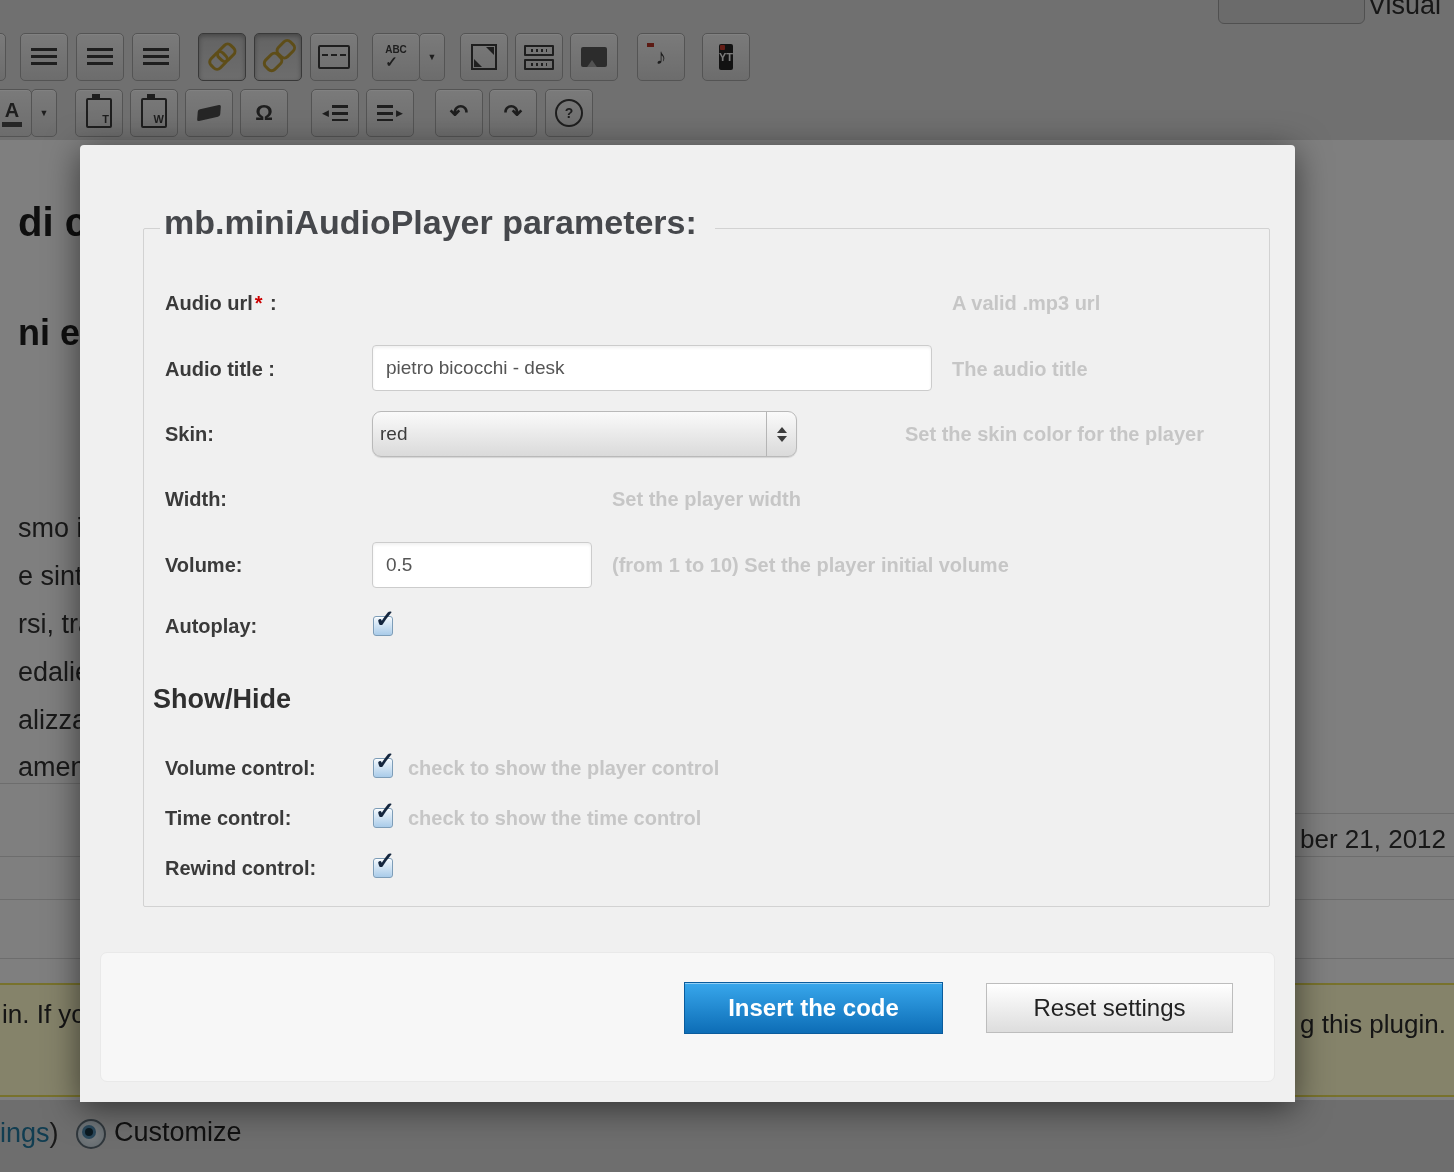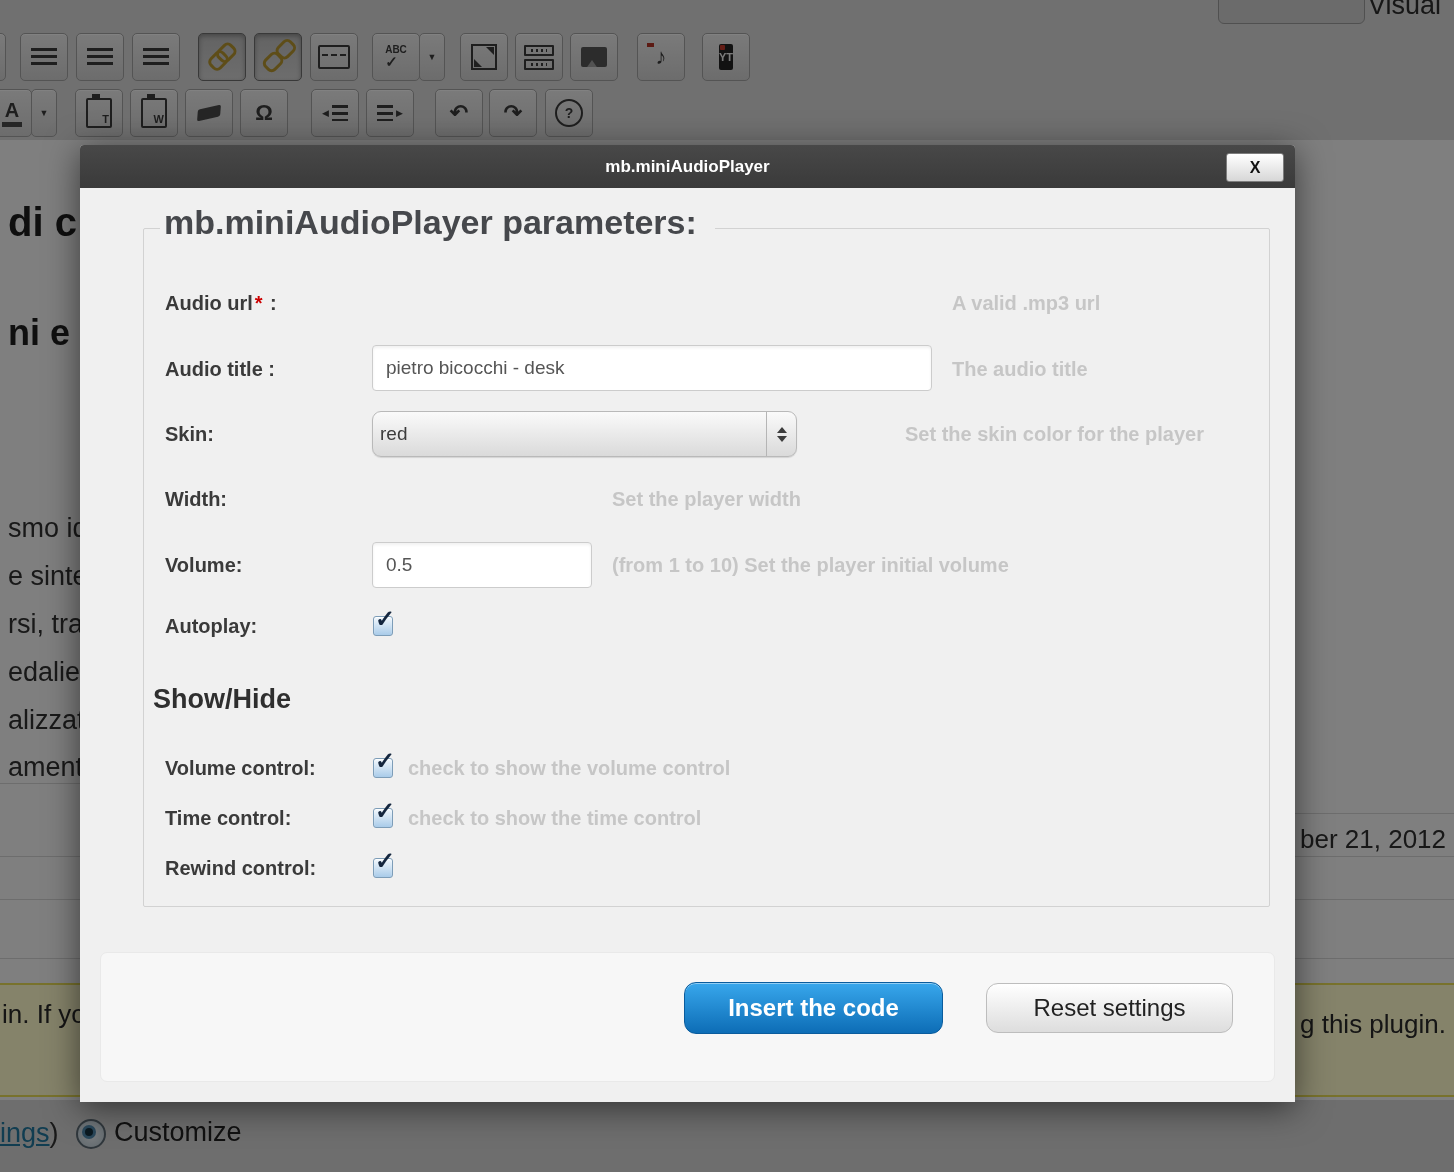--- a/index.html
+++ b/index.html
@@ -46,30 +46,30 @@
   .i-clip{width:20px;height:24px;border:2px solid #3a3a3a;border-radius:2px;position:relative;
           display:flex;align-items:flex-end;justify-content:flex-end;font-size:11px;font-weight:bold;padding:1px;}
   .i-clip::before{content:"";position:absolute;top:-6px;left:4px;width:8px;height:4px;background:#3a3a3a;}
   .i-eraser{width:22px;height:12px;background:#4a4a4a;border-radius:2px;transform:skewX(-18deg) rotate(-14deg);}
   .i-ind{display:flex;align-items:center;gap:3px;}
   .i-ind .ar{font-size:9px;} .i-ind .br{width:16px;height:16px;background:repeating-linear-gradient(to bottom,#3a3a3a 0 3px,transparent 3px 7px);}
   .i-text{font-size:22px;font-weight:bold;line-height:1;}
   .i-help{width:24px;height:24px;border:2px solid #3a3a3a;border-radius:50%;display:flex;align-items:center;justify-content:center;font-weight:bold;font-size:14px;}
 
   .bd-line{position:absolute;height:1px;background:#d2d2d2;}
-  .bd-ltext{position:absolute;left:8px;color:#303030;font-size:27px;white-space:nowrap;text-align:center;}
+  .bd-ltext{position:absolute;left:18px;color:#303030;font-size:27px;white-space:nowrap;text-align:center;}
   .bd-ltext.h1{font-weight:bold;font-size:40px;color:#1d1d1d;}
   .bd-ltext.h2{font-weight:bold;font-size:36px;color:#1d1d1d;}
   .bd-rtext{position:absolute;left:1300px;color:#2f2f2f;font-size:26px;white-space:nowrap;}
   .bd-notice{position:absolute;left:0;top:983px;width:1454px;height:110px;background:#fffbcc;
              border-top:2px solid #e6db55;border-bottom:2px solid #e6db55;}
   .bd-notice .nl{position:absolute;left:2px;top:14px;font-size:26px;color:#2a2a2a;}
   .bd-notice .nr{position:absolute;left:1300px;top:24px;font-size:26px;color:#2a2a2a;}
   .bd-footlink{position:absolute;left:0;top:1118px;font-size:27px;color:#21759b;}
-  .bd-footlink .u{text-decoration:underline;margin-top:48px;} .bd-footlink .p{color:#333;text-decoration:none;}
+  .bd-footlink .u{margin-top:48px;} .bd-footlink .p{color:#333;text-decoration:none;}
   .bd-radio{position:absolute;left:76px;top:1119px;width:26px;height:26px;border-radius:50%;
             border:2px solid #5c6a74;background:radial-gradient(#eef4f8,#b9c8d2);}
   .bd-radio i{position:absolute;left:7px;top:7px;width:8px;height:8px;border-radius:50%;background:#16303f;
               box-shadow:0 0 0 3px #4f88ad;}
   .bd-customize{position:absolute;left:114px;top:1117px;font-size:27px;color:#222;}
 
   .overlay{position:absolute;inset:0;background:rgba(0,0,0,.48);z-index:5;}
 
   
   .modal{position:absolute;left:80px;top:145px;width:1215px;height:957px;background:#f0f0f0;z-index:10;
@@ -98,21 +98,21 @@
   .fselect .arrows i{width:0;height:0;border-left:5px solid transparent;border-right:5px solid transparent;}
   .fselect .arrows .up{border-bottom:6px solid #3c3c3c;}
   .fselect .arrows .dn{border-top:6px solid #3c3c3c;}
   .cb{position:absolute;width:18px;height:18px;border:1px solid #7d9db8;border-radius:3px;
       background:linear-gradient(#f3f8fd,#a9cbe9);box-shadow:inset 0 1px 1px #fff;cursor:pointer;}
   .cb .mk{position:absolute;left:1px;top:-12px;font-size:24px;font-weight:bold;color:#14263e;}
   .shheading{position:absolute;left:73px;font-size:27px;font-weight:bold;color:#2f2f2f;}
 
   .fpanel{position:absolute;left:20px;top:807px;width:1173px;height:128px;background:#f7f7f7;
           border:1px solid #e9e9e9;border-radius:7px;}
-  .btn{position:absolute;border-radius:12px;font-family:"Liberation Sans",sans-serif;font-size:24px;cursor:pointer;}
+  .btn{position:absolute;border-radius:0;font-family:"Liberation Sans",sans-serif;font-size:24px;cursor:pointer;}
   .btn-primary{left:583px;top:29px;width:259px;height:52px;color:#fff;font-weight:bold;
                background:linear-gradient(#38a7ec,#0d6db6);border:1px solid #0a5c9d;
                box-shadow:inset 0 1px 0 rgba(255,255,255,.45);}
   .btn-or{position:absolute;left:852px;top:42px;font-size:22px;color:#4a4a4a;margin-left:35px;}
   .btn-secondary{left:885px;top:30px;width:247px;height:50px;color:#222;
                  background:linear-gradient(#ffffff,#dddddd);border:1px solid #bdbdbd;}
 </style>
 </head>
 <body>
 
@@ -244,24 +244,20 @@
     </div>
     <div class="bd-radio">
         <i></i>
       </div>
     <div class="bd-customize">Customize</div>
   </div>
 
   <div class="overlay"></div>
 
   <div class="modal">
-    <div class="mhead">
-      <div class="mtitle">mb.miniAudioPlayer</div>
-      <div class="mclose">X</div>
-    </div>
 
     <div class="mheading">mb.miniAudioPlayer parameters:</div>
     <div class="mfieldset"></div>
 
     <div class="flabel" style="top:147px">
       <span>Audio url</span><span class="req">*</span><span> :</span>
     </div>
     <span class="fhint" style="left:872px;top:147px">A valid .mp3 url</span>
 
     <div class="flabel" style="top:213px">Audio title :</div>
@@ -289,21 +285,21 @@
     <span class="cb" style="left:293px;top:471px">
       <span class="mk">✓</span>
     </span>
 
     <div class="shheading shheading-pos shheading" style="position:absolute;left:73px;top:539px;font-size:27px;font-weight:bold;color:#2f2f2f;">Show/Hide</div>
 
     <div class="flabel" style="top:612px">Volume control:</div>
     <span class="cb" style="left:293px;top:613px">
       <span class="mk">✓</span>
     </span>
-    <span class="fhint" style="left:328px;top:612px">check to show the volume control</span>
+    <span class="fhint" style="left:328px;top:612px">check to show the player control</span>
 
     <div class="flabel" style="top:662px">Time control:</div>
     <span class="cb" style="left:293px;top:663px">
       <span class="mk">✓</span>
     </span>
     <span class="fhint" style="left:328px;top:662px">check to show the time control</span>
 
     <div class="flabel" style="top:712px">Rewind control:</div>
     <span class="cb" style="left:293px;top:713px">
       <span class="mk">✓</span>

